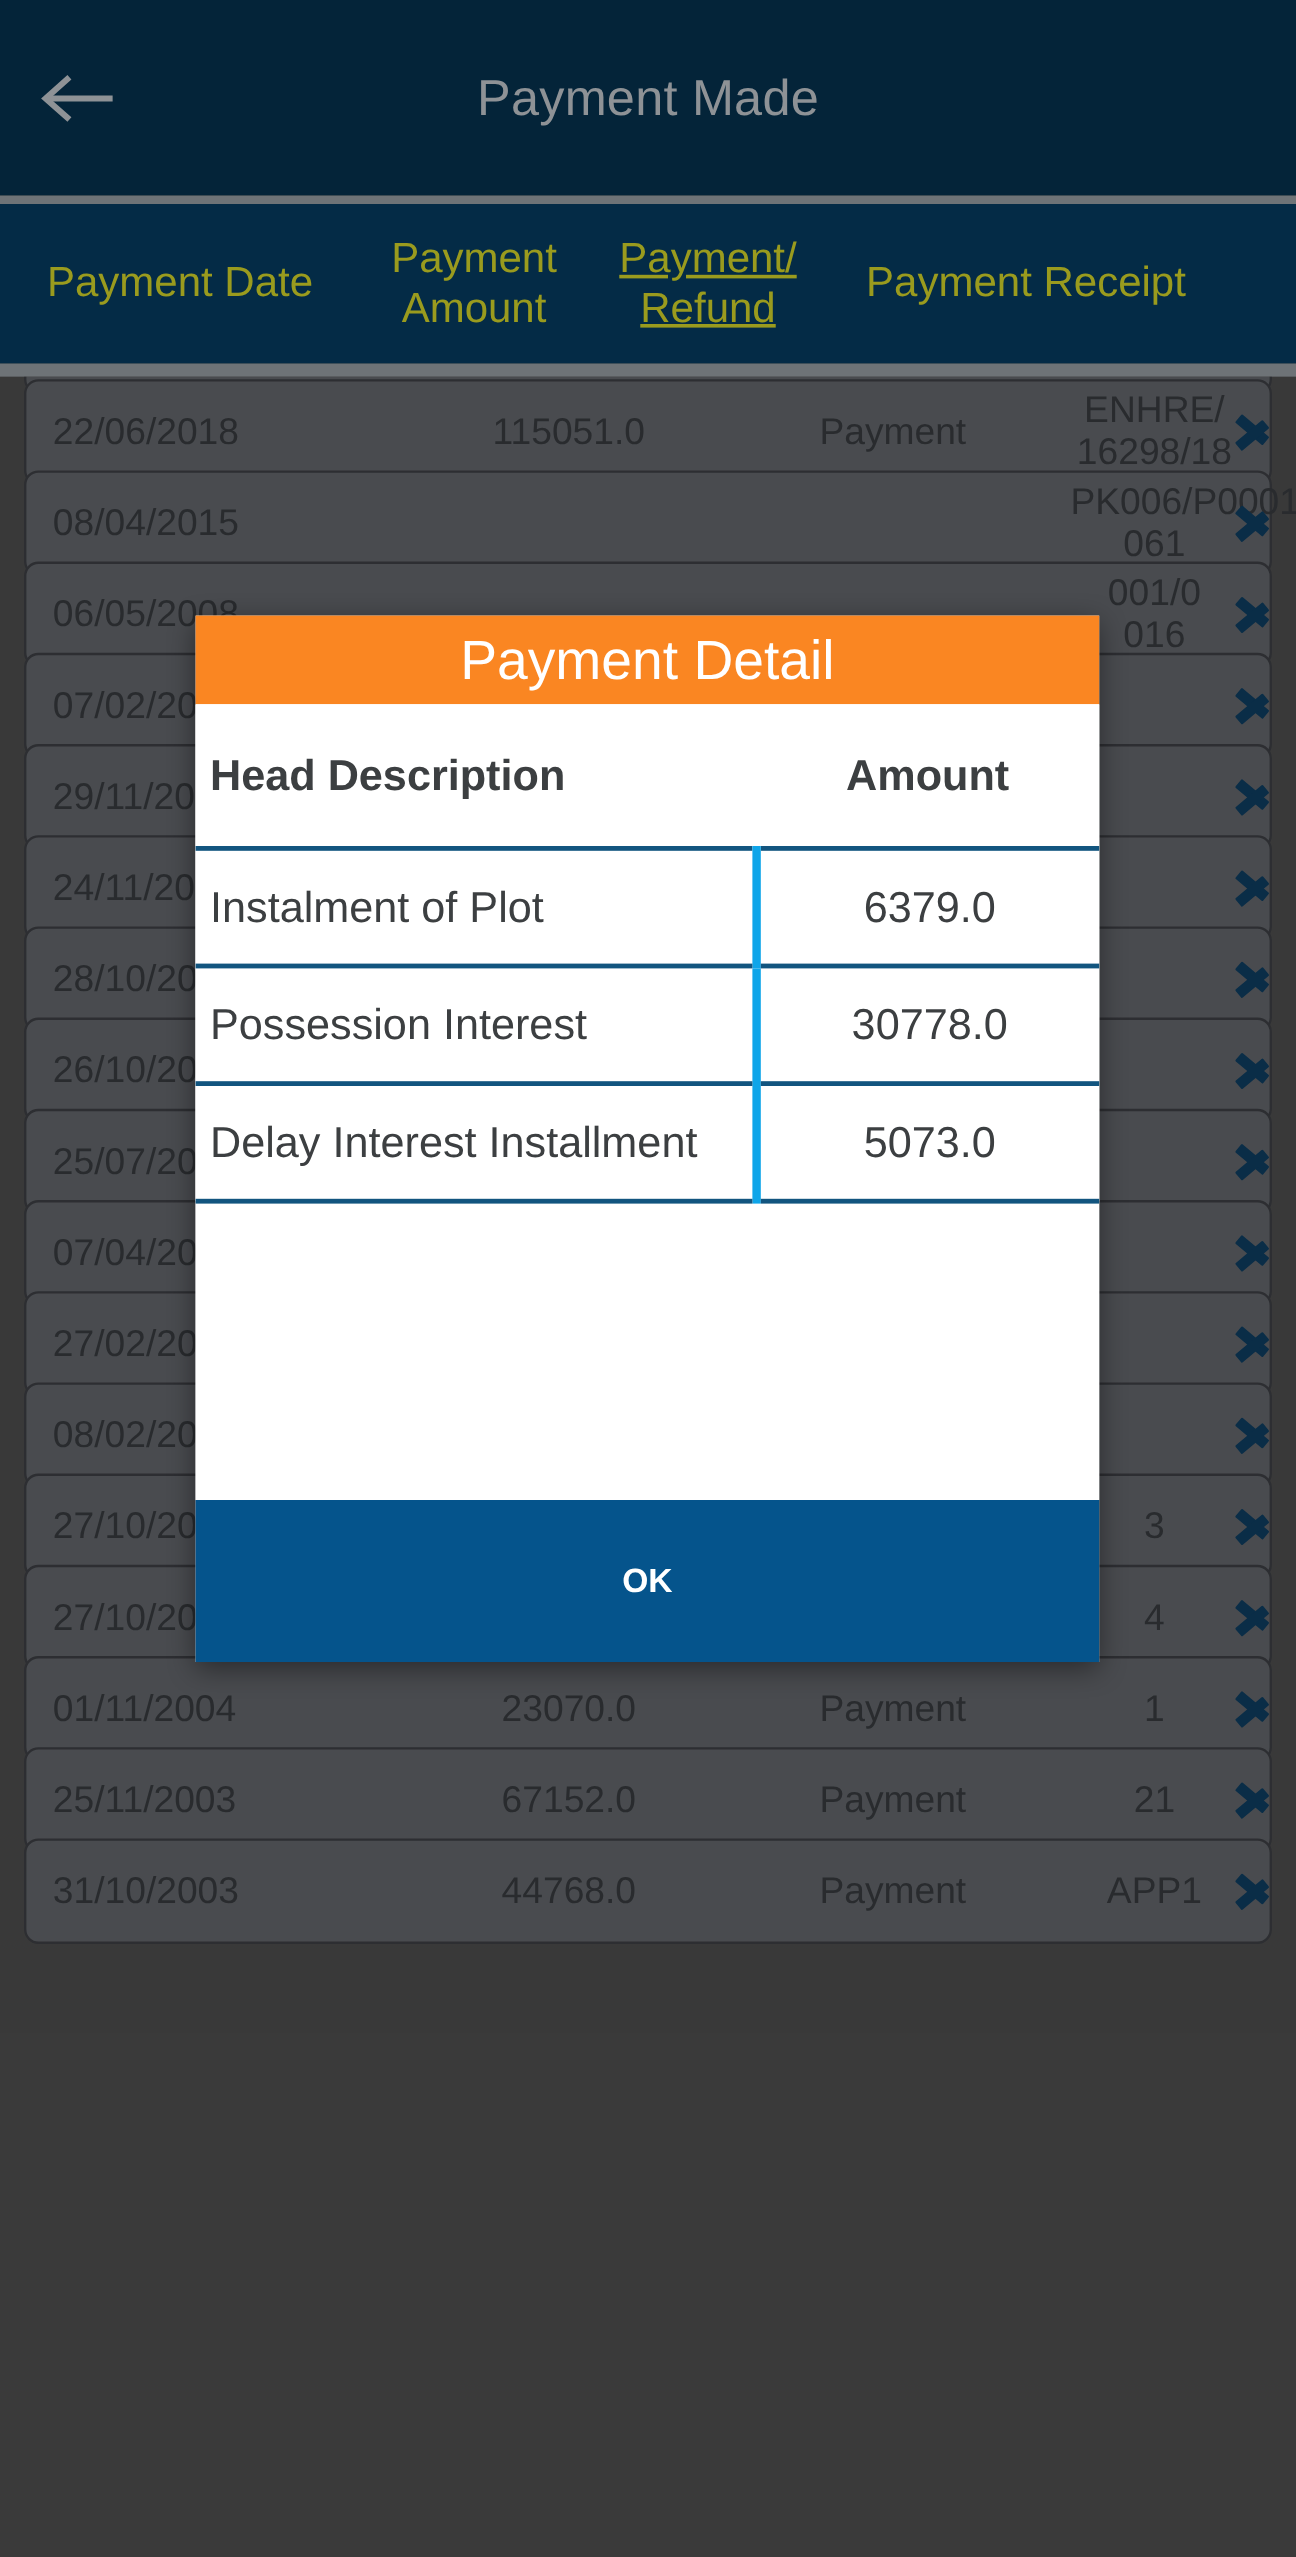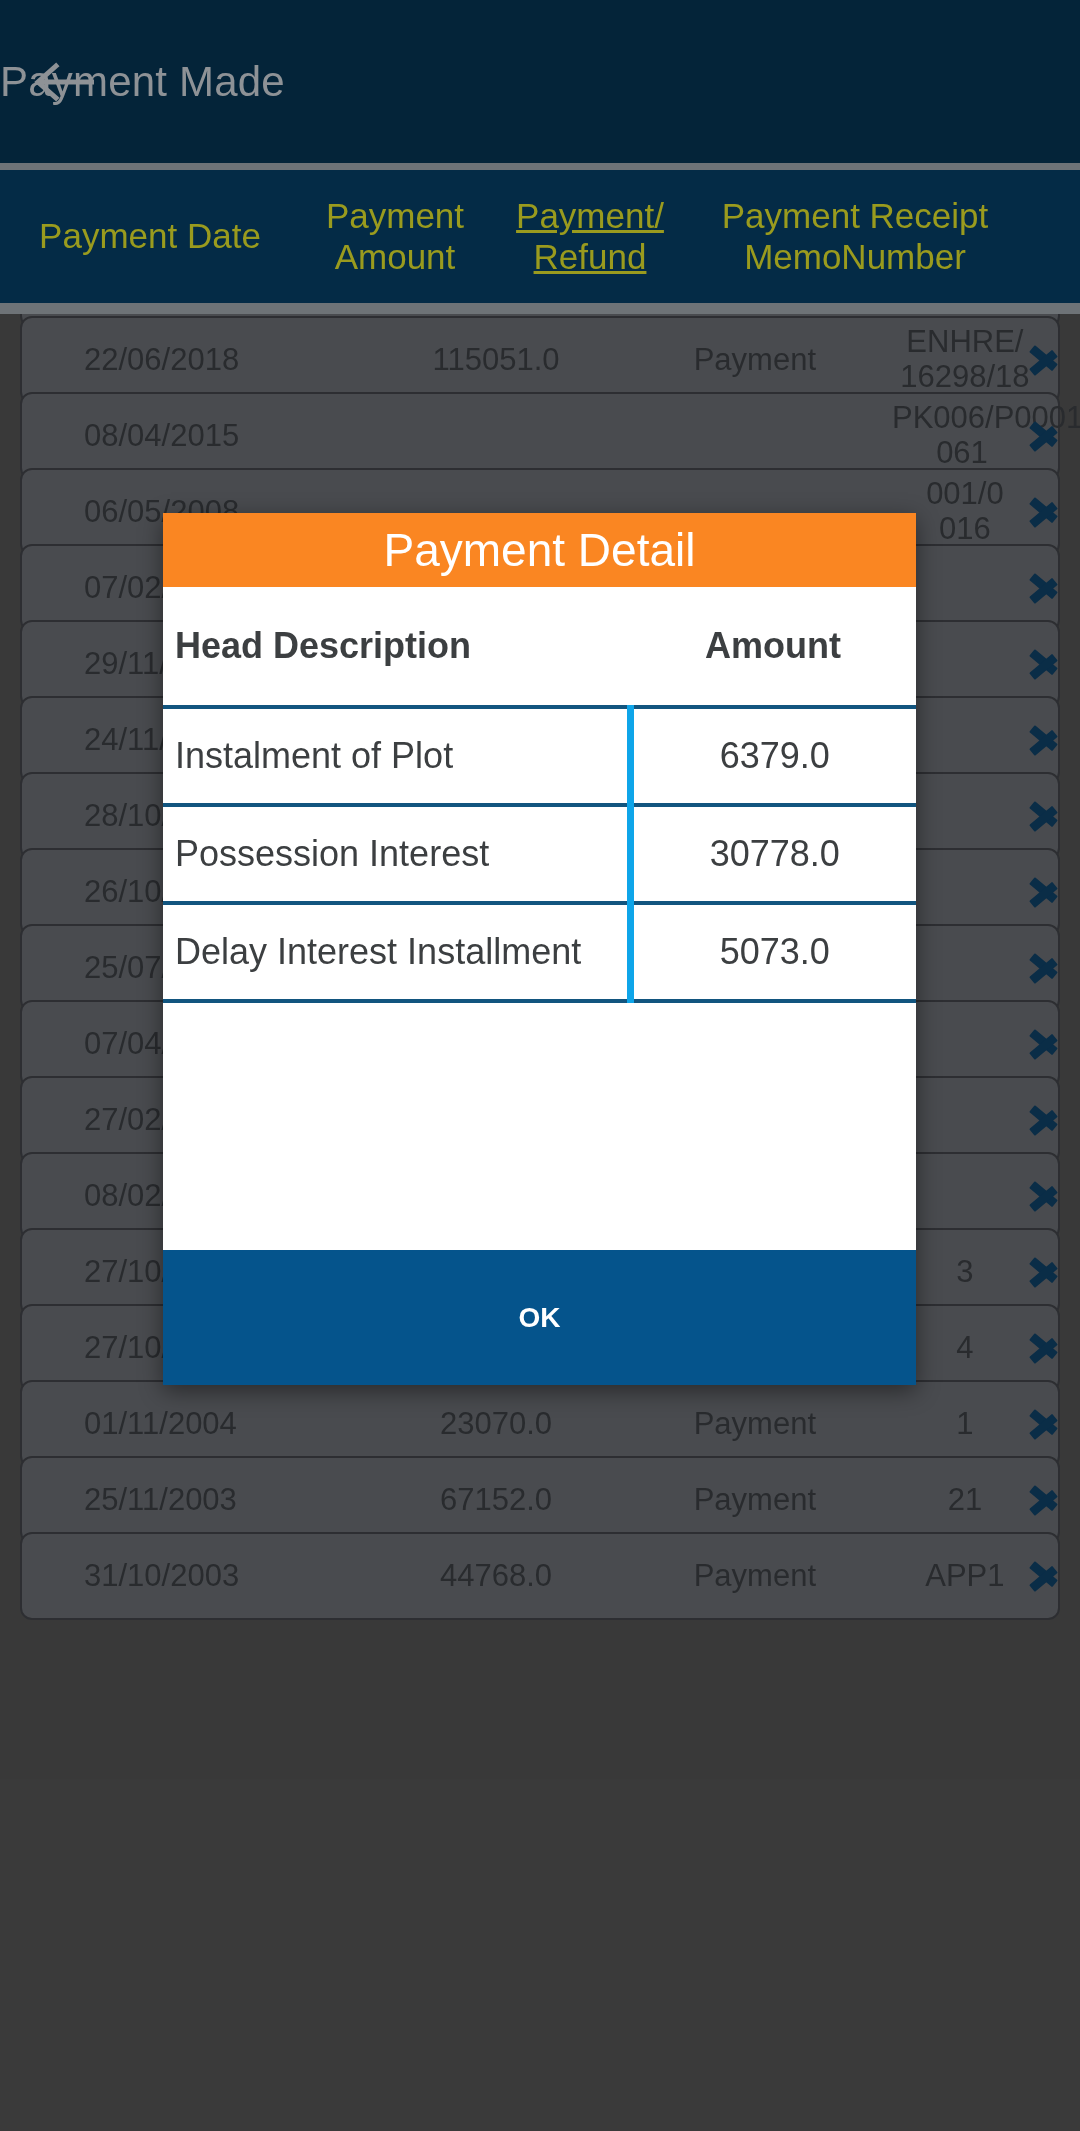--- a/index.html
+++ b/index.html
@@ -28,21 +28,21 @@
     position: absolute;
     left: 34px; top: 58px;
     width: 60px; height: 48px;
     cursor: pointer;
   }
   .appbar-title {
     position: absolute;
     left: 0; top: 0;
     width: 1080px; height: 163px;
     line-height: 163px;
-    text-align: left;
+    text-align: center;
     color: #8e9296;
     font-size: 42px;
     letter-spacing: .2px;
   }
   .appbar-sep {
     position: absolute;
     left: 0; top: 163px;
     width: 1080px; height: 7px;
     background: #6e7377;
   }
@@ -91,21 +91,21 @@
     box-sizing: border-box;
     background: #5e6166;
     border: 2px solid #3a3c40;
     border-radius: 12px;
     display: flex;
     align-items: center;
     color: #35383c;
     font-size: 31px;
   }
   .row.clipped-top { top: -74px; height: 88px; }
-  .c-date   { width: 280px; padding-left: 22px; margin-left: 40px; }
+  .c-date   { width: 280px; padding-left: 22px; }
   .c-amt    { width: 300px; text-align: center; }
   .c-type   { width: 240px; text-align: center; }
   .c-memo   { width: 140px; text-align: center; line-height: 1.12; margin-left: 28px; }
   .c-arrow  { flex: 1; text-align: center; }
   .chev {
     display: inline-block;
     width: 26px; height: 44px;
     position: relative;
   }
   .chev::before, .chev::after {
@@ -208,21 +208,20 @@
   <div class="ch ch-amount">
     <div>Payment</div>
     <div>Amount</div>
   </div>
   <div class="ch ch-type">
     <div>Payment/</div>
     <div>Refund</div>
   </div>
   <div class="ch ch-memo">
     <div>Payment Receipt</div>
-    <div>MemoNumber</div>
   </div>
 </div>
 <div class="colhead-sep"></div>
 
 <div class="list-area" id="list-area">
     <div class="row clipped-top" style="top: -74px;">
       <div class="c-date"></div>
       <div class="c-amt"></div>
       <div class="c-type"></div>
     </div>

